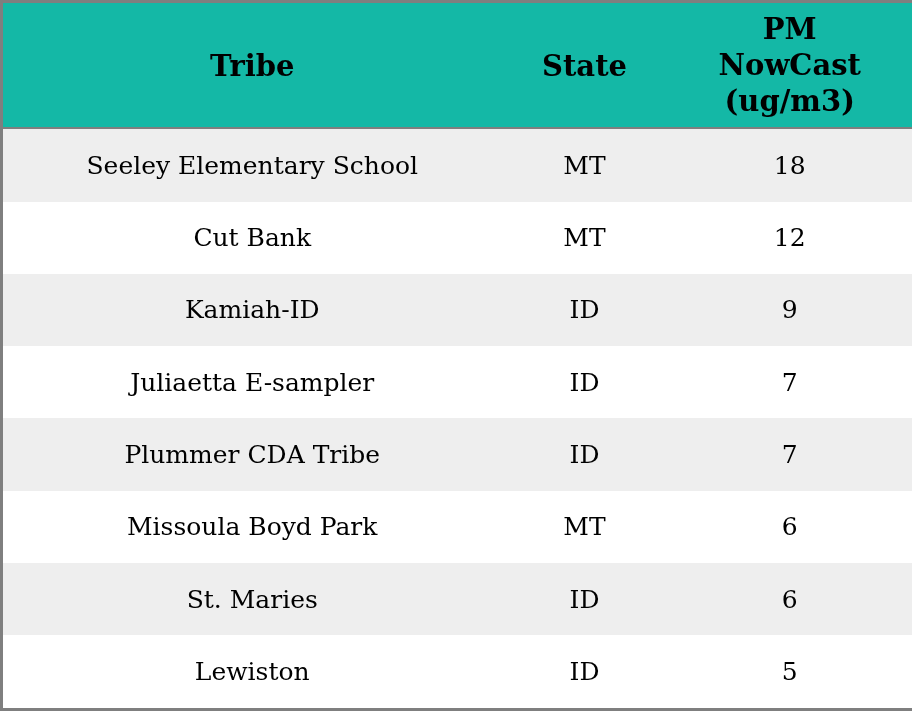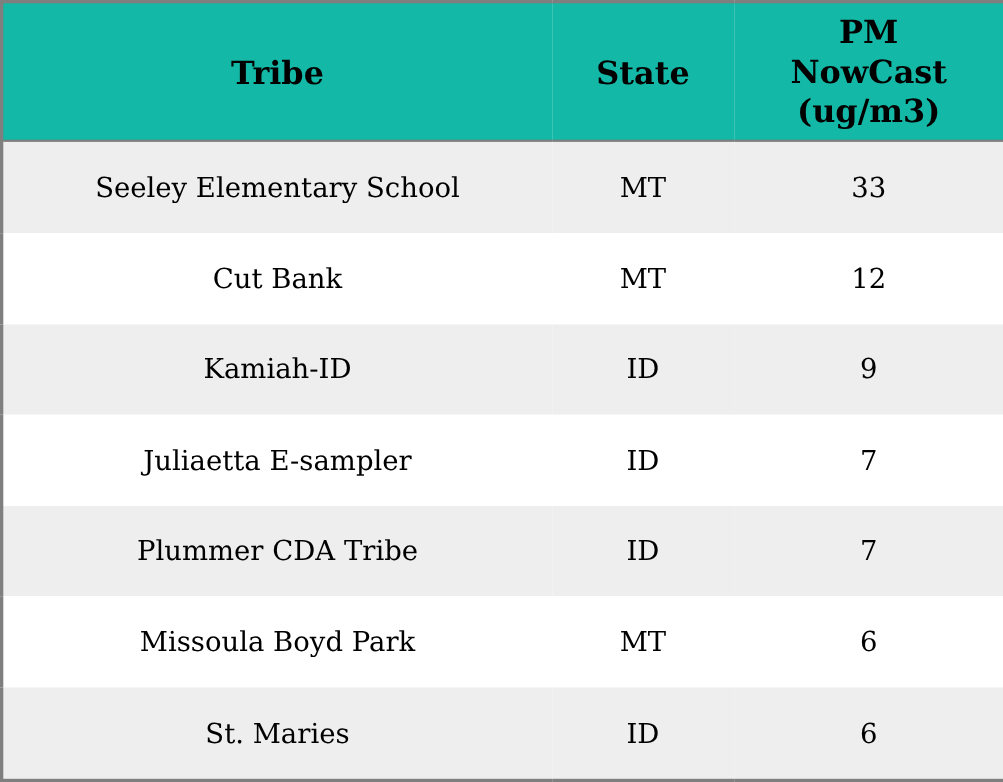--- a/index.html
+++ b/index.html
@@ -76,21 +76,21 @@
         </th>
         <th class="pm-col">
           <span class="hdr-wrap">PM NowCast (ug/m3)</span>
         </th>
       </tr>
     </thead>
     <tbody>
         <tr class="data-row">
     <td>Seeley Elementary School</td>
     <td>MT</td>
-    <td>33</td>
+    <td>18</td>
   </tr>
         <tr class="data-row">
     <td>Cut Bank</td>
     <td>MT</td>
     <td>12</td>
   </tr>
         <tr class="data-row">
     <td>Kamiah-ID</td>
     <td>ID</td>
     <td>9</td>
@@ -108,15 +108,20 @@
         <tr class="data-row">
     <td>Missoula Boyd Park</td>
     <td>MT</td>
     <td>6</td>
   </tr>
         <tr class="data-row">
     <td>St. Maries</td>
     <td>ID</td>
     <td>6</td>
   </tr>
+        <tr class="data-row">
+    <td>Lewiston</td>
+    <td>ID</td>
+    <td>5</td>
+  </tr>
       </tbody>
   </table>
 </div>
 
 </body></html>

